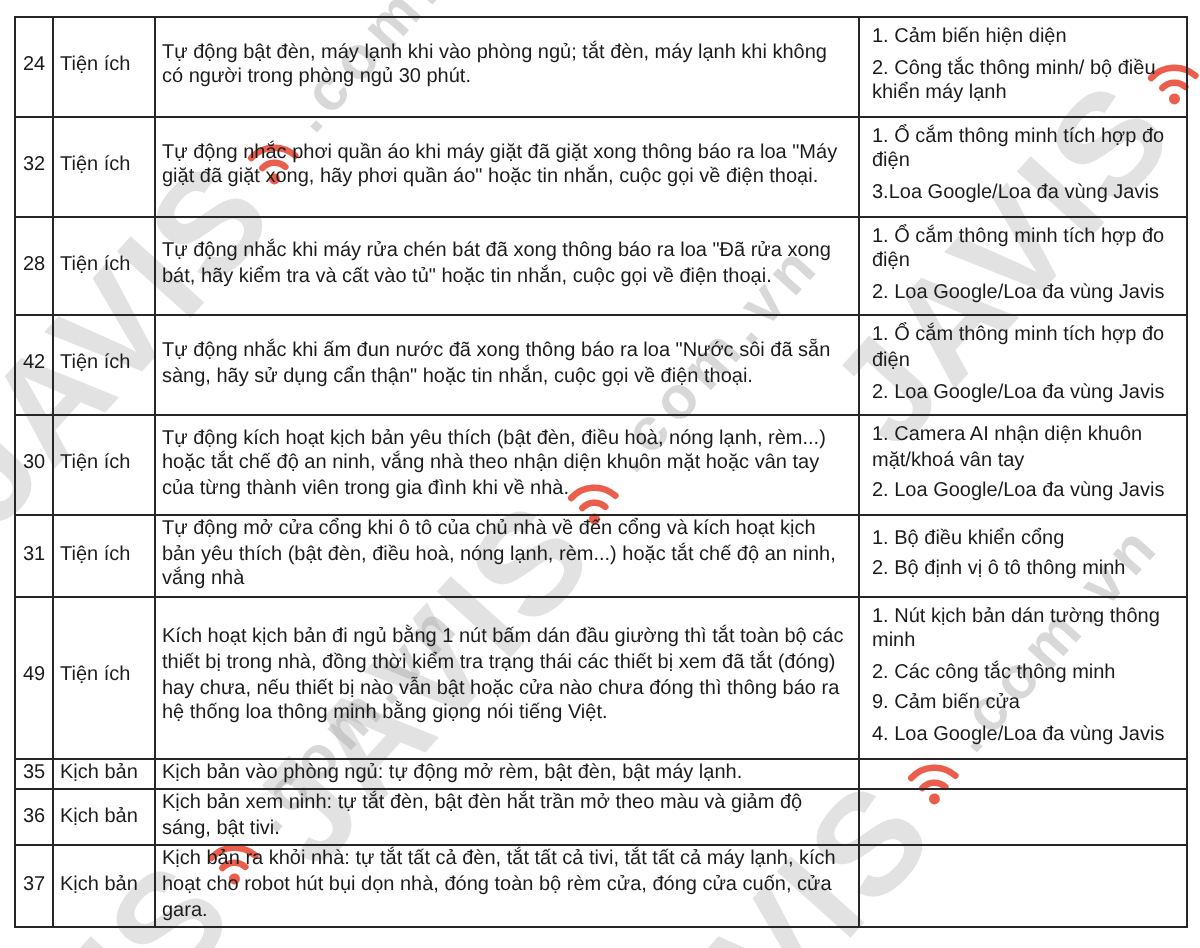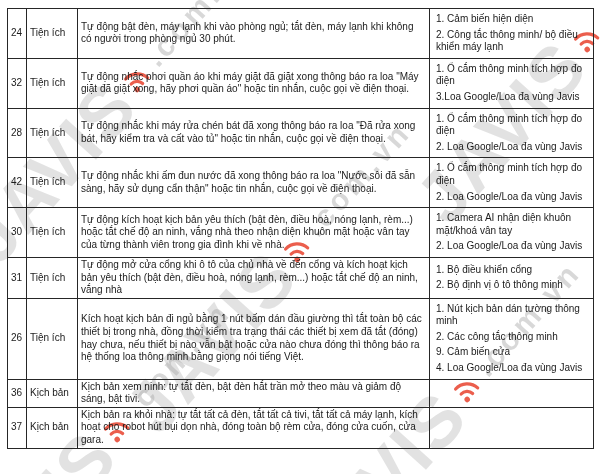--- a/index.html
+++ b/index.html
@@ -61,21 +61,21 @@
   }
   table.doc td {
     border: 1px solid #262626;
     font-size: 10px;
     line-height: 12.6px;
     color: #1b1b1b;
     padding: 1px 3px;
     vertical-align: middle;
     word-wrap: break-word;
   }
-  td.c-no  { text-align: left; padding: 1px 0; }
+  td.c-no  { text-align: center; padding: 1px 0; }
   td.c-cat { padding-left: 4px; margin-top: 16px; }
   td.c-desc, td.c-dev { vertical-align: top; }
   .device-line { margin: 3px; }
 </style>
 </head>
 <body>
 
 <div class="page">
 
   <div class="watermark-layer">
@@ -182,31 +182,37 @@
         <tr>
     <td class="c-no">31</td>
     <td class="c-cat">Tiện ích</td>
     <td class="c-desc">Tự động mở cửa cổng khi ô tô của chủ nhà về đến cổng và kích hoạt kịch bản yêu thích (bật đèn, điều hoà, nóng lạnh, rèm...) hoặc tắt chế độ an ninh, vắng nhà</td>
     <td class="c-dev">
             <div class="device-line">1. Bộ điều khiển cổng</div>
             <div class="device-line">2. Bộ định vị ô tô thông minh</div>
           </td>
   </tr>
         <tr>
-    <td class="c-no">26</td>
+    <td class="c-no">49</td>
     <td class="c-cat">Tiện ích</td>
     <td class="c-desc">Kích hoạt kịch bản đi ngủ bằng 1 nút bấm dán đầu giường thì tắt toàn bộ các thiết bị trong nhà, đồng thời kiểm tra trạng thái các thiết bị xem đã tắt (đóng) hay chưa, nếu thiết bị nào vẫn bật hoặc cửa nào chưa đóng thì thông báo ra hệ thống loa thông minh bằng giọng nói tiếng Việt.</td>
     <td class="c-dev">
             <div class="device-line">1. Nút kịch bản dán tường thông minh</div>
             <div class="device-line">2. Các công tắc thông minh</div>
             <div class="device-line">9. Cảm biến cửa</div>
             <div class="device-line">4. Loa Google/Loa đa vùng Javis</div>
           </td>
   </tr>
         <tr>
+    <td class="c-no">35</td>
+    <td class="c-cat">Kịch bản</td>
+    <td class="c-desc">Kịch bản vào phòng ngủ: tự động mở rèm, bật đèn, bật máy lạnh.</td>
+    <td class="c-dev"></td>
+  </tr>
+        <tr>
     <td class="c-no">36</td>
     <td class="c-cat">Kịch bản</td>
     <td class="c-desc">Kịch bản xem ninh: tự tắt đèn, bật đèn hắt trần mở theo màu và giảm độ sáng, bật tivi.</td>
     <td class="c-dev"></td>
   </tr>
         <tr>
     <td class="c-no">37</td>
     <td class="c-cat">Kịch bản</td>
     <td class="c-desc">Kịch bản ra khỏi nhà: tự tắt tất cả đèn, tắt tất cả tivi, tắt tất cả máy lạnh, kích hoạt cho robot hút bụi dọn nhà, đóng toàn bộ rèm cửa, đóng cửa cuốn, cửa gara.</td>
     <td class="c-dev"></td>

